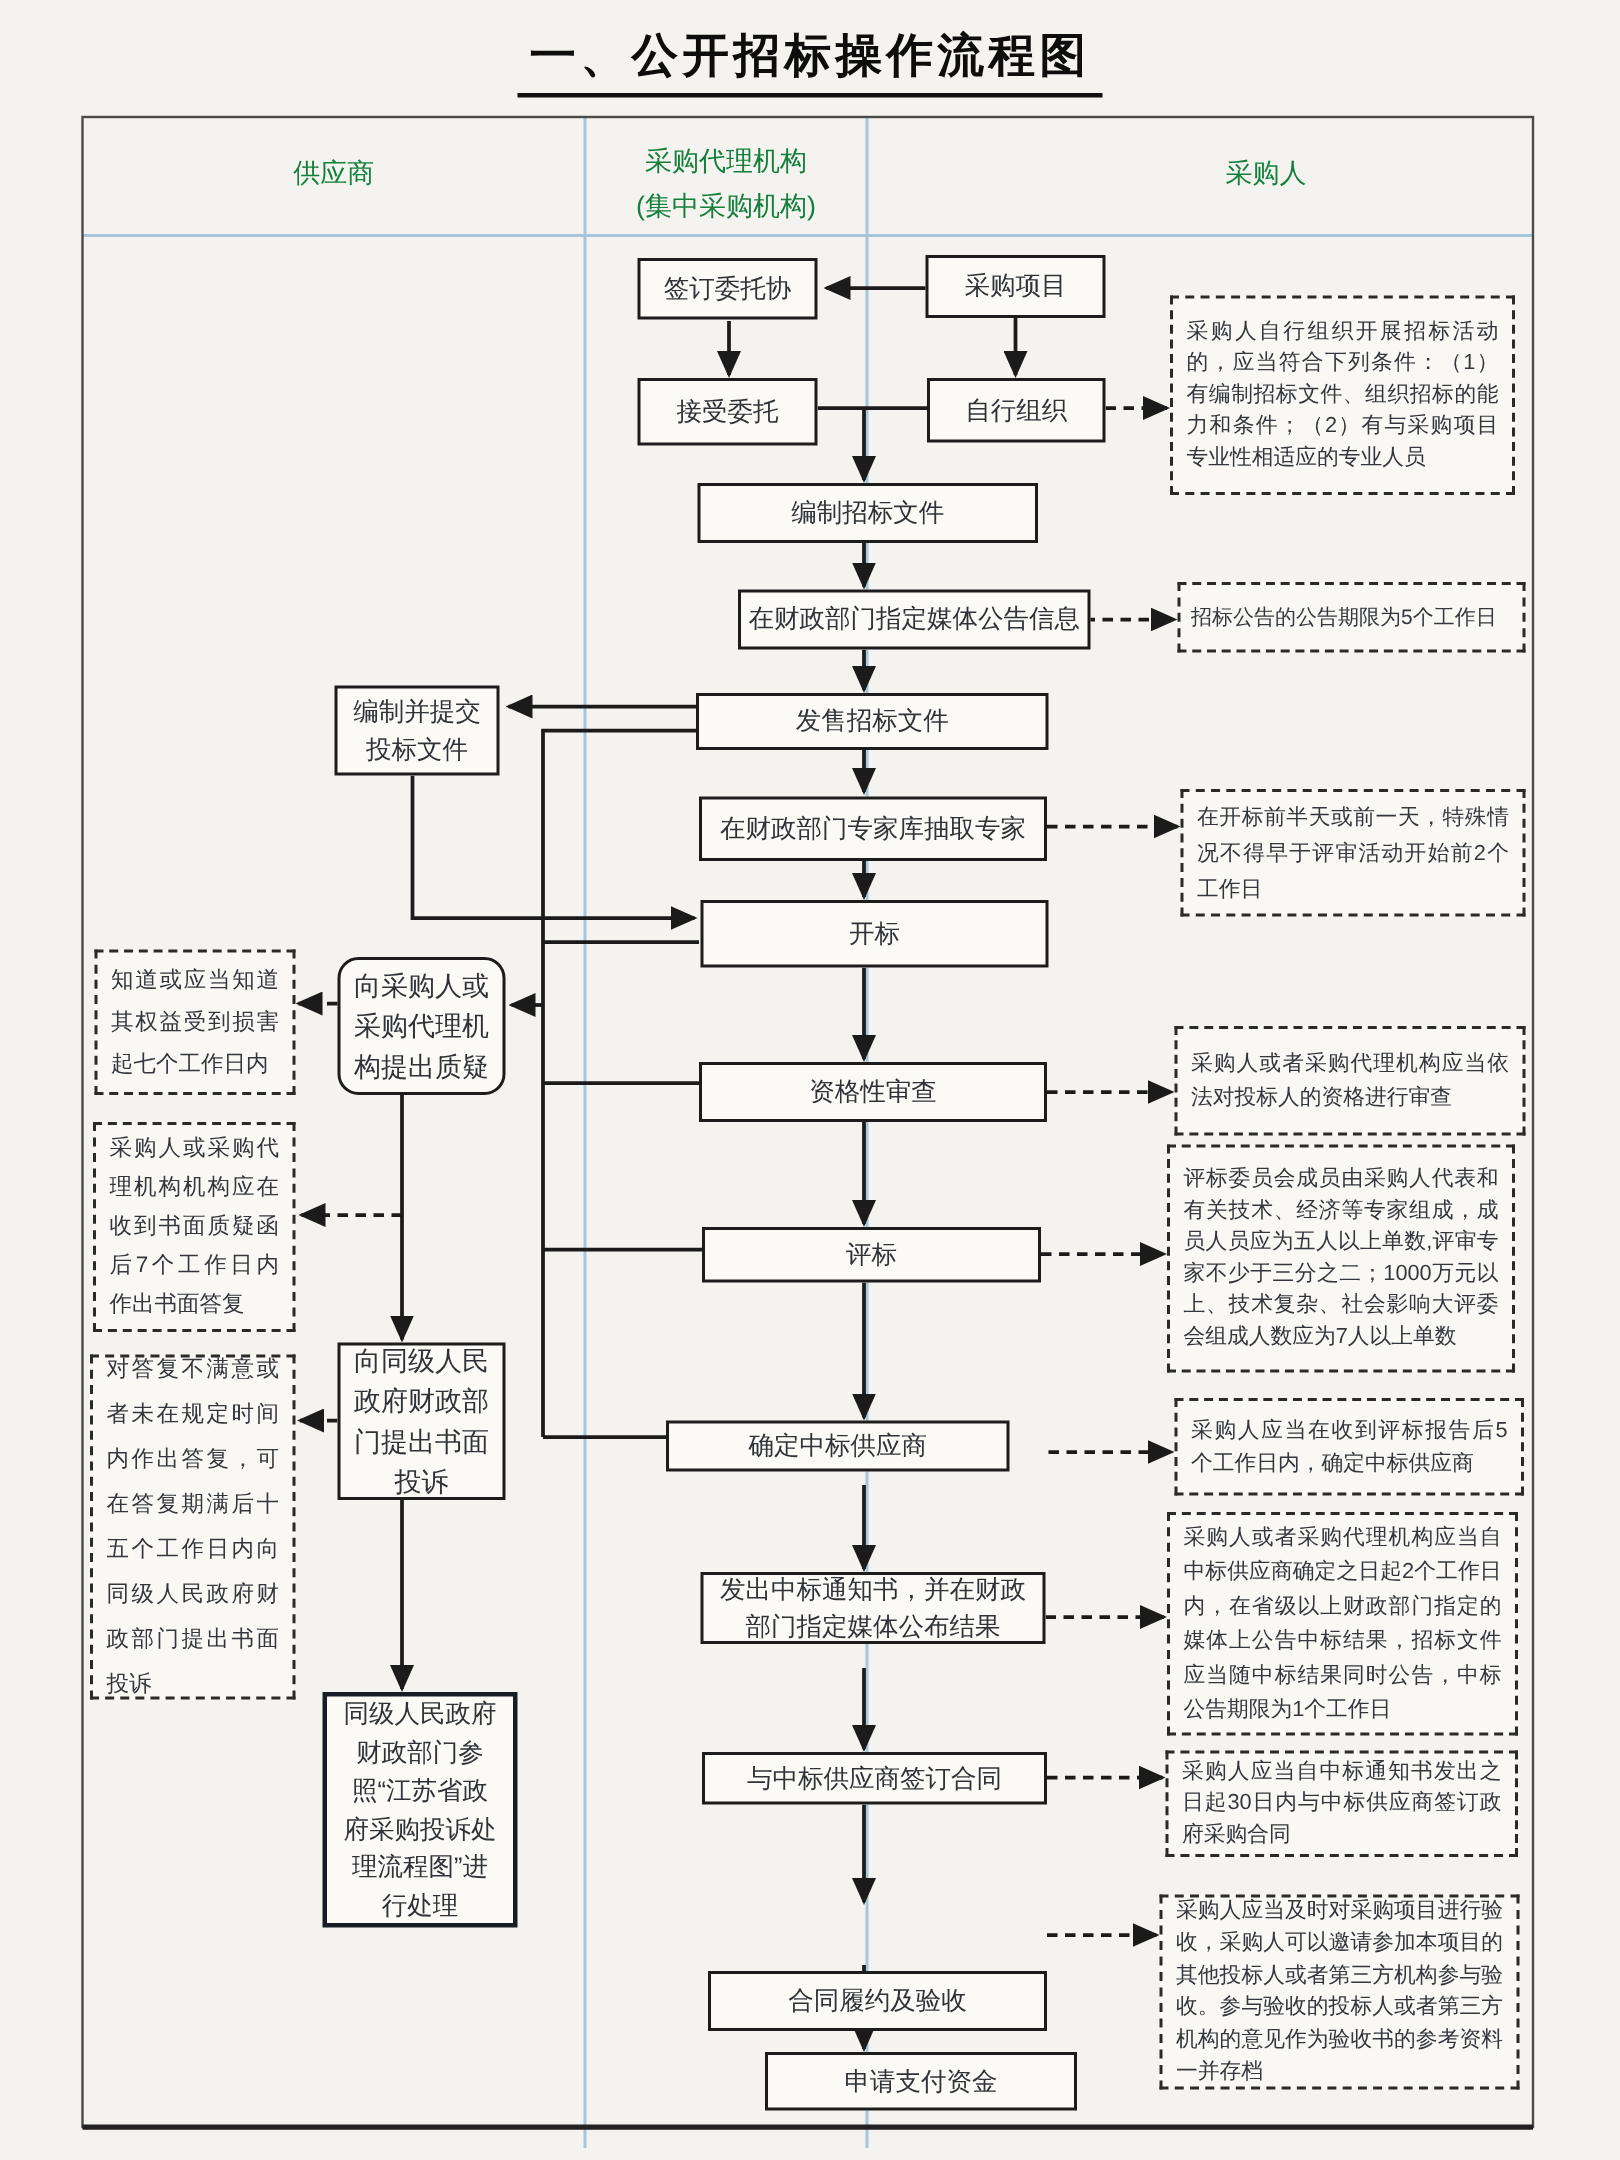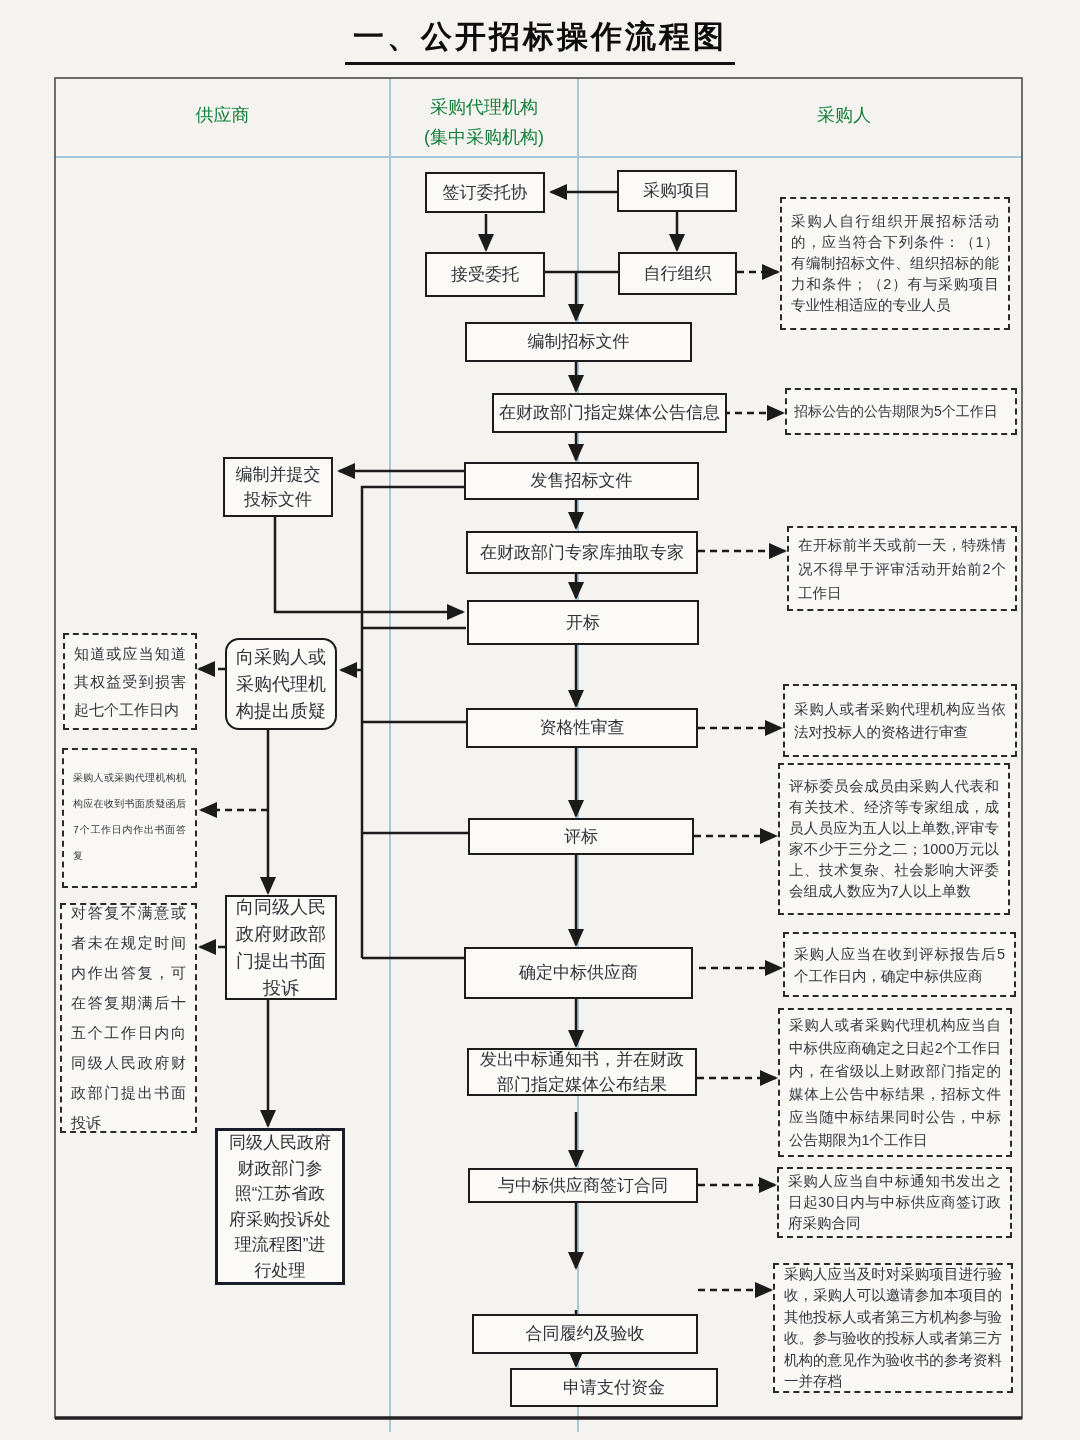--- a/index.html
+++ b/index.html
@@ -115,21 +115,21 @@
 <div class="node" style="left:617px;top:170px;width:120px;height:42px;">采购项目</div>
 <div class="node" style="left:425px;top:252px;width:120px;height:45px;">接受委托</div>
 <div class="node" style="left:618px;top:252px;width:119px;height:43px;">自行组织</div>
 <div class="node" style="left:465px;top:322px;width:227px;height:40px;">编制招标文件</div>
 <div class="node" style="left:464px;top:393px;width:235px;height:40px;margin-left:28px;">在财政部门指定媒体公告信息</div>
 <div class="node" style="left:464px;top:462px;width:235px;height:38px;">发售招标文件</div>
 <div class="node" style="left:466px;top:531px;width:232px;height:43px;">在财政部门专家库抽取专家</div>
 <div class="node" style="left:467px;top:600px;width:232px;height:45px;">开标</div>
 <div class="node" style="left:466px;top:708px;width:232px;height:40px;">资格性审查</div>
 <div class="node" style="left:468px;top:818px;width:226px;height:37px;">评标</div>
-<div class="node" style="left:464px;top:947px;width:229px;height:52px;">确定中标供应商</div>
+<div class="node" style="left:444px;top:947px;width:229px;height:34px;">确定中标供应商</div>
 <div class="node" style="left:467px;top:1048px;width:230px;height:48px;padding:0 5px;">发出中标通知书，并在财政部门指定媒体公布结果</div>
 <div class="node" style="left:468px;top:1168px;width:230px;height:35px;">与中标供应商签订合同</div>
 <div class="node" style="left:472px;top:1270px;width:226px;height:40px;margin-top:44px;">合同履约及验收</div>
 <div class="node" style="left:473px;top:1368px;width:208px;height:39px;margin-left:37px;">申请支付资金</div>
 
 <div class="node" style="left:223px;top:457px;width:110px;height:60px;padding:0 6px;">编制并提交投标文件</div>
 <div class="node small" style="left:225px;top:638px;width:112px;height:92px;padding:0 4px;border-radius:14px;">向采购人或采购代理机构提出质疑</div>
 <div class="node small" style="left:225px;top:895px;width:112px;height:105px;padding:0 4px;">向同级人民政府财政部门提出书面投诉</div>
 <div class="node thick" style="left:215px;top:1128px;width:130px;height:157px;padding:0 9px;">同级人民政府财政部门参照“江苏省政府采购投诉处理流程图”进行处理</div>
 
@@ -137,14 +137,14 @@
 <div class="note" style="left:785px;top:388px;width:232px;height:47px;padding:6px 7px;font-size:14px;">招标公告的公告期限为5个工作日</div>
 <div class="note" style="left:787px;top:526px;width:230px;height:85px;line-height:24px;">在开标前半天或前一天，特殊情况不得早于评审活动开始前2个工作日</div>
 <div class="note" style="left:783px;top:684px;width:234px;height:73px;line-height:23px;">采购人或者采购代理机构应当依法对投标人的资格进行审查</div>
 <div class="note" style="left:778px;top:763px;width:232px;height:152px;line-height:21px;">评标委员会成员由采购人代表和有关技术、经济等专家组成，成员人员应为五人以上单数,评审专家不少于三分之二；1000万元以上、技术复杂、社会影响大评委会组成人数应为7人以上单数</div>
 <div class="note" style="left:783px;top:932px;width:233px;height:65px;line-height:22px;">采购人应当在收到评标报告后5个工作日内，确定中标供应商</div>
 <div class="note" style="left:778px;top:1008px;width:234px;height:149px;line-height:23px;">采购人或者采购代理机构应当自中标供应商确定之日起2个工作日内，在省级以上财政部门指定的媒体上公告中标结果，招标文件应当随中标结果同时公告，中标公告期限为1个工作日</div>
 <div class="note" style="left:777px;top:1167px;width:235px;height:71px;line-height:21px;">采购人应当自中标通知书发出之日起30日内与中标供应商签订政府采购合同</div>
 <div class="note" style="left:773px;top:1263px;width:240px;height:130px;line-height:21.5px;">采购人应当及时对采购项目进行验收，采购人可以邀请参加本项目的其他投标人或者第三方机构参与验收。参与验收的投标人或者第三方机构的意见作为验收书的参考资料一并存档</div>
 
 <div class="note" style="left:63px;top:633px;width:134px;height:97px;line-height:28px;font-size:15px;">知道或应当知道其权益受到损害起七个工作日内</div>
-<div class="note" style="left:62px;top:748px;width:135px;height:140px;line-height:26px;font-size:10px;font-family:Liberation Mono, monospace;">采购人或采购代理机构机构应在收到书面质疑函后7个工作日内作出书面答复</div>
+<div class="note" style="left:62px;top:748px;width:135px;height:140px;line-height:26px;font-size:15px;">采购人或采购代理机构机构应在收到书面质疑函后7个工作日内作出书面答复</div>
 <div class="note" style="left:60px;top:903px;width:137px;height:230px;line-height:30px;font-size:15px;">对答复不满意或者未在规定时间内作出答复，可在答复期满后十五个工作日内向同级人民政府财政部门提出书面投诉</div>
 
 </body></html>

